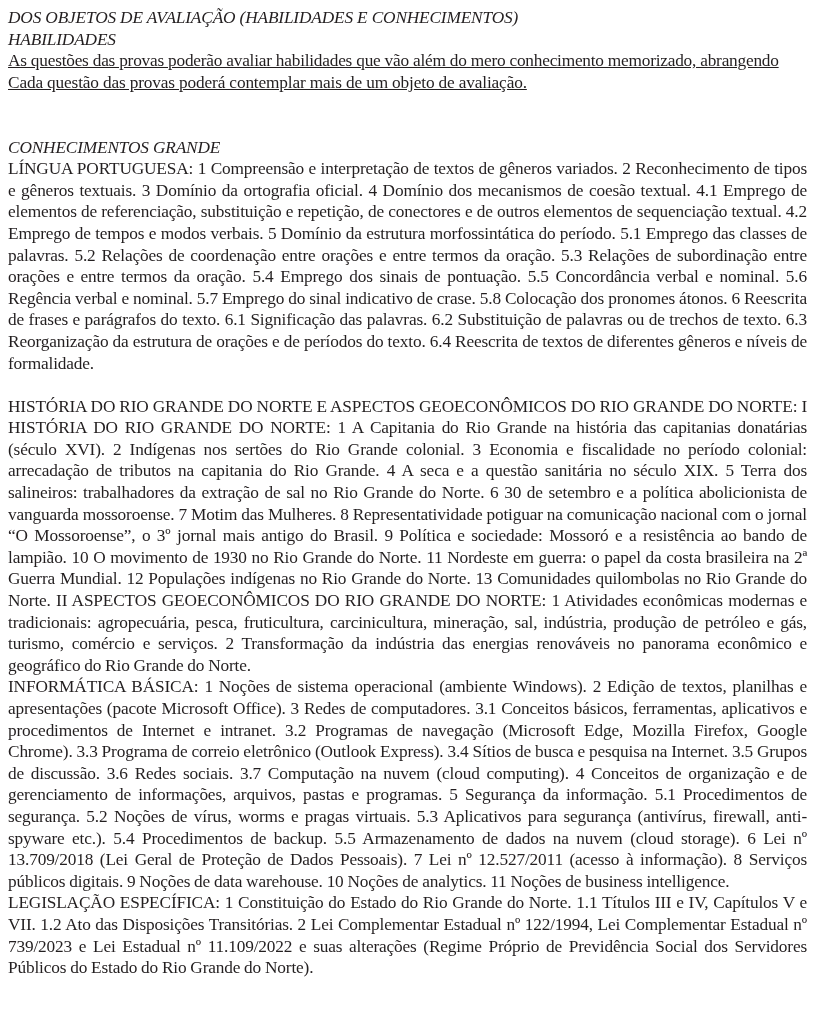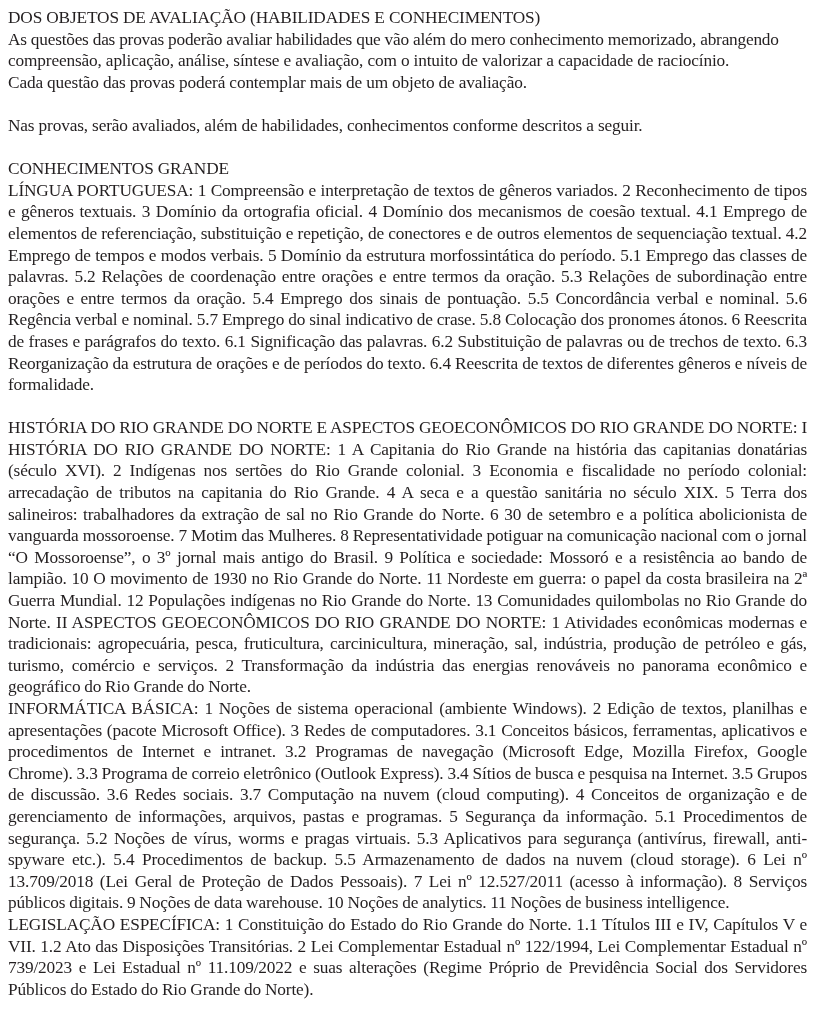--- a/index.html
+++ b/index.html
@@ -19,52 +19,53 @@
     .page {
       position: relative;
       padding: 7px 22px 0 8px;
       width: 799px;
       box-sizing: content-box;
       letter-spacing: -0.15px;
     }
     .line {
       display: block;
       white-space: nowrap;
+      text-decoration: underline;
     }
     .para {
       display: block;
       text-align: justify;
       text-align-last: left;
       hyphens: manual;
       word-spacing: -0.3px;
     }
     .blank {
       display: block;
       height: 21.6px;
     }
     .heading {
       display: block;
       white-space: nowrap;
+      font-style: italic;
     }
   </style>
 </head>
 <body>
 
 <div class="page">
   <span class="heading">DOS OBJETOS DE AVALIAÇÃO (HABILIDADES E CONHECIMENTOS)</span>
 
+  <span class="heading">HABILIDADES</span>
   <div>
     <span class="line" style="letter-spacing:-0.22px;">As questões das provas poderão avaliar habilidades que vão além do mero conhecimento memorizado, abrangendo</span>
-    <span class="line">compreensão, aplicação, análise, síntese e avaliação, com o intuito de valorizar a capacidade de raciocínio.</span>
     <span class="line">Cada questão das provas poderá contemplar mais de um objeto de avaliação.</span>
   </div>
 
   <span class="blank"></span>
 
-  <span class="line">Nas provas, serão avaliados, além de habilidades, conhecimentos conforme descritos a seguir.</span>
 
   <span class="blank"></span>
 
   <span class="heading">CONHECIMENTOS GRANDE</span>
   <span class="para">LÍNGUA PORTUGUESA: 1 Compreensão e interpretação de textos de gêneros variados. 2 Reconhecimento de tipos e gêneros textuais. 3 Domínio da ortografia oficial. 4 Domínio dos mecanismos de coesão textual. 4.1 Empre­go de elementos de referenciação, substituição e repetição, de conectores e de outros elementos de sequenciação textual. 4.2 Emprego de tempos e modos verbais. 5 Domínio da estrutura morfossintática do período. 5.1 Emprego das classes de palavras. 5.2 Relações de coordenação entre orações e entre termos da oração. 5.3 Relações de su­bordinação entre orações e entre termos da oração. 5.4 Emprego dos sinais de pontuação. 5.5 Concordância verbal e nominal. 5.6 Regência verbal e nominal. 5.7 Emprego do sinal indicativo de crase. 5.8 Colocação dos pronomes átonos. 6 Reescrita de frases e parágrafos do texto. 6.1 Significação das palavras. 6.2 Substituição de palavras ou de trechos de texto. 6.3 Reorganização da estrutura de orações e de períodos do texto. 6.4 Reescrita de textos de diferentes gêneros e níveis de formalidade.</span>
 
   <span class="blank"></span>
 
   <span class="para">HISTÓRIA DO RIO GRANDE DO NORTE E ASPECTOS GEOECONÔMICOS DO RIO GRANDE DO NORTE: I HISTÓRIA DO RIO GRANDE DO NORTE: 1 A Capitania do Rio Grande na história das capitanias donatárias (século XVI). 2 Indígenas nos sertões do Rio Grande colonial. 3 Economia e fiscalidade no período colonial: arrecadação de tributos na capitania do Rio Grande. 4 A seca e a questão sanitária no século XIX. 5 Terra dos salineiros: trabalhadores da extração de sal no Rio Grande do Norte. 6 30 de setembro e a política abolicionista de vanguarda mossoroense. 7 Motim das Mulheres. 8 Representatividade potiguar na comunicação nacional com o jornal “O Mossoroense”, o 3º jornal mais antigo do Brasil. 9 Política e sociedade: Mossoró e a resistência ao bando de lampião. 10 O movimento de 1930 no Rio Grande do Norte. 11 Nordeste em guerra: o papel da costa brasileira na 2ª Guerra Mundial. 12 Populações indígenas no Rio Grande do Norte. 13 Comunidades quilombolas no Rio Grande do Norte. II ASPECTOS GEOECONÔMICOS DO RIO GRANDE DO NORTE: 1 Atividades econômicas modernas e tradicionais: agropecuária, pesca, fruticultura, carcinicultura, mineração, sal, indústria, produção de petróleo e gás, turismo, comércio e serviços. 2 Transformação da indústria das energias renováveis no panorama econômico e geográfico do Rio Grande do Norte.</span>
   <span class="para">INFORMÁTICA BÁSICA: 1 Noções de sistema operacional (ambiente Windows). 2 Edição de textos, planilhas e apresentações (pacote Microsoft Office). 3 Redes de computadores. 3.1 Conceitos básicos, ferramentas, aplicati­vos e procedimentos de Internet e intranet. 3.2 Programas de navegação (Microsoft Edge, Mozilla Firefox, Google Chrome). 3.3 Programa de correio eletrônico (Outlook Express). 3.4 Sítios de busca e pesquisa na Internet. 3.5 Grupos de discussão. 3.6 Redes sociais. 3.7 Computação na nuvem (cloud computing). 4 Conceitos de organização e de gerenciamento de informações, arquivos, pastas e programas. 5 Segurança da informação. 5.1 Procedimentos de segurança. 5.2 Noções de vírus, worms e pragas virtuais. 5.3 Aplicativos para segurança (antivírus, firewall, anti-spyware etc.). 5.4 Procedimentos de backup. 5.5 Armazenamento de dados na nuvem (cloud storage). 6 Lei nº 13.709/2018 (Lei Geral de Proteção de Dados Pessoais). 7 Lei nº 12.527/2011 (acesso à informação). 8 Serviços públicos digitais. 9 Noções de data warehouse. 10 Noções de analytics. 11 Noções de business intelligence.</span>

